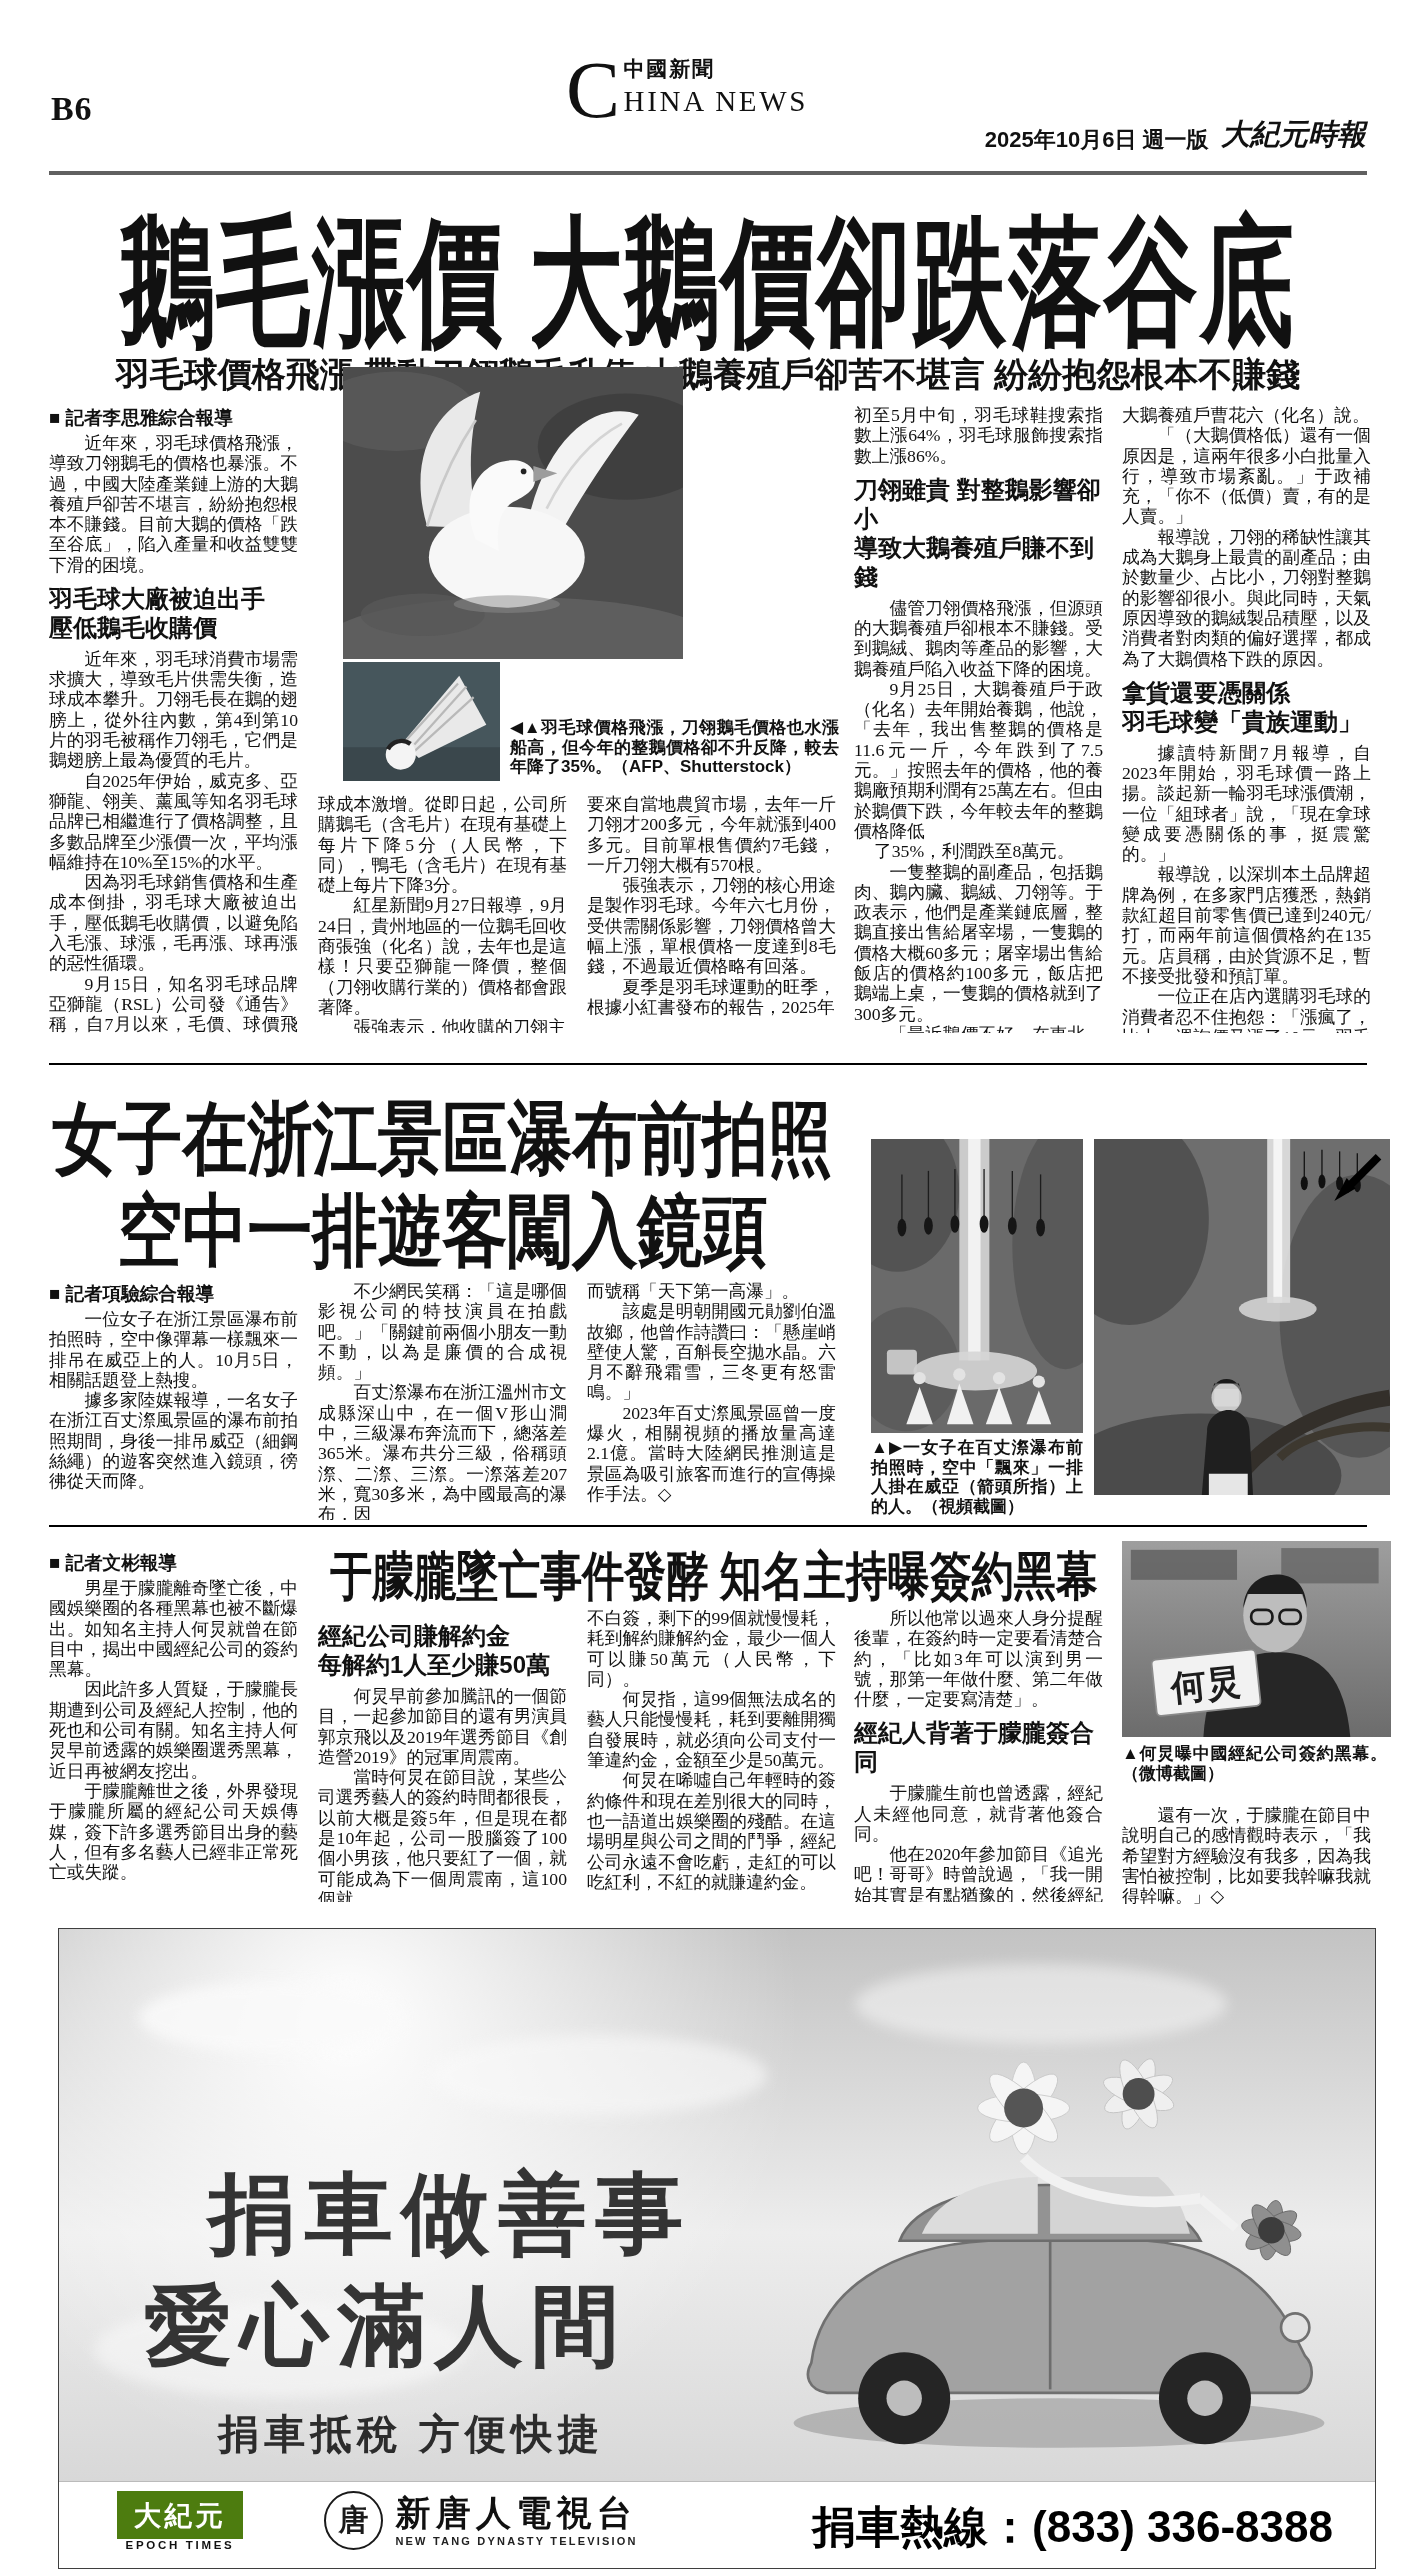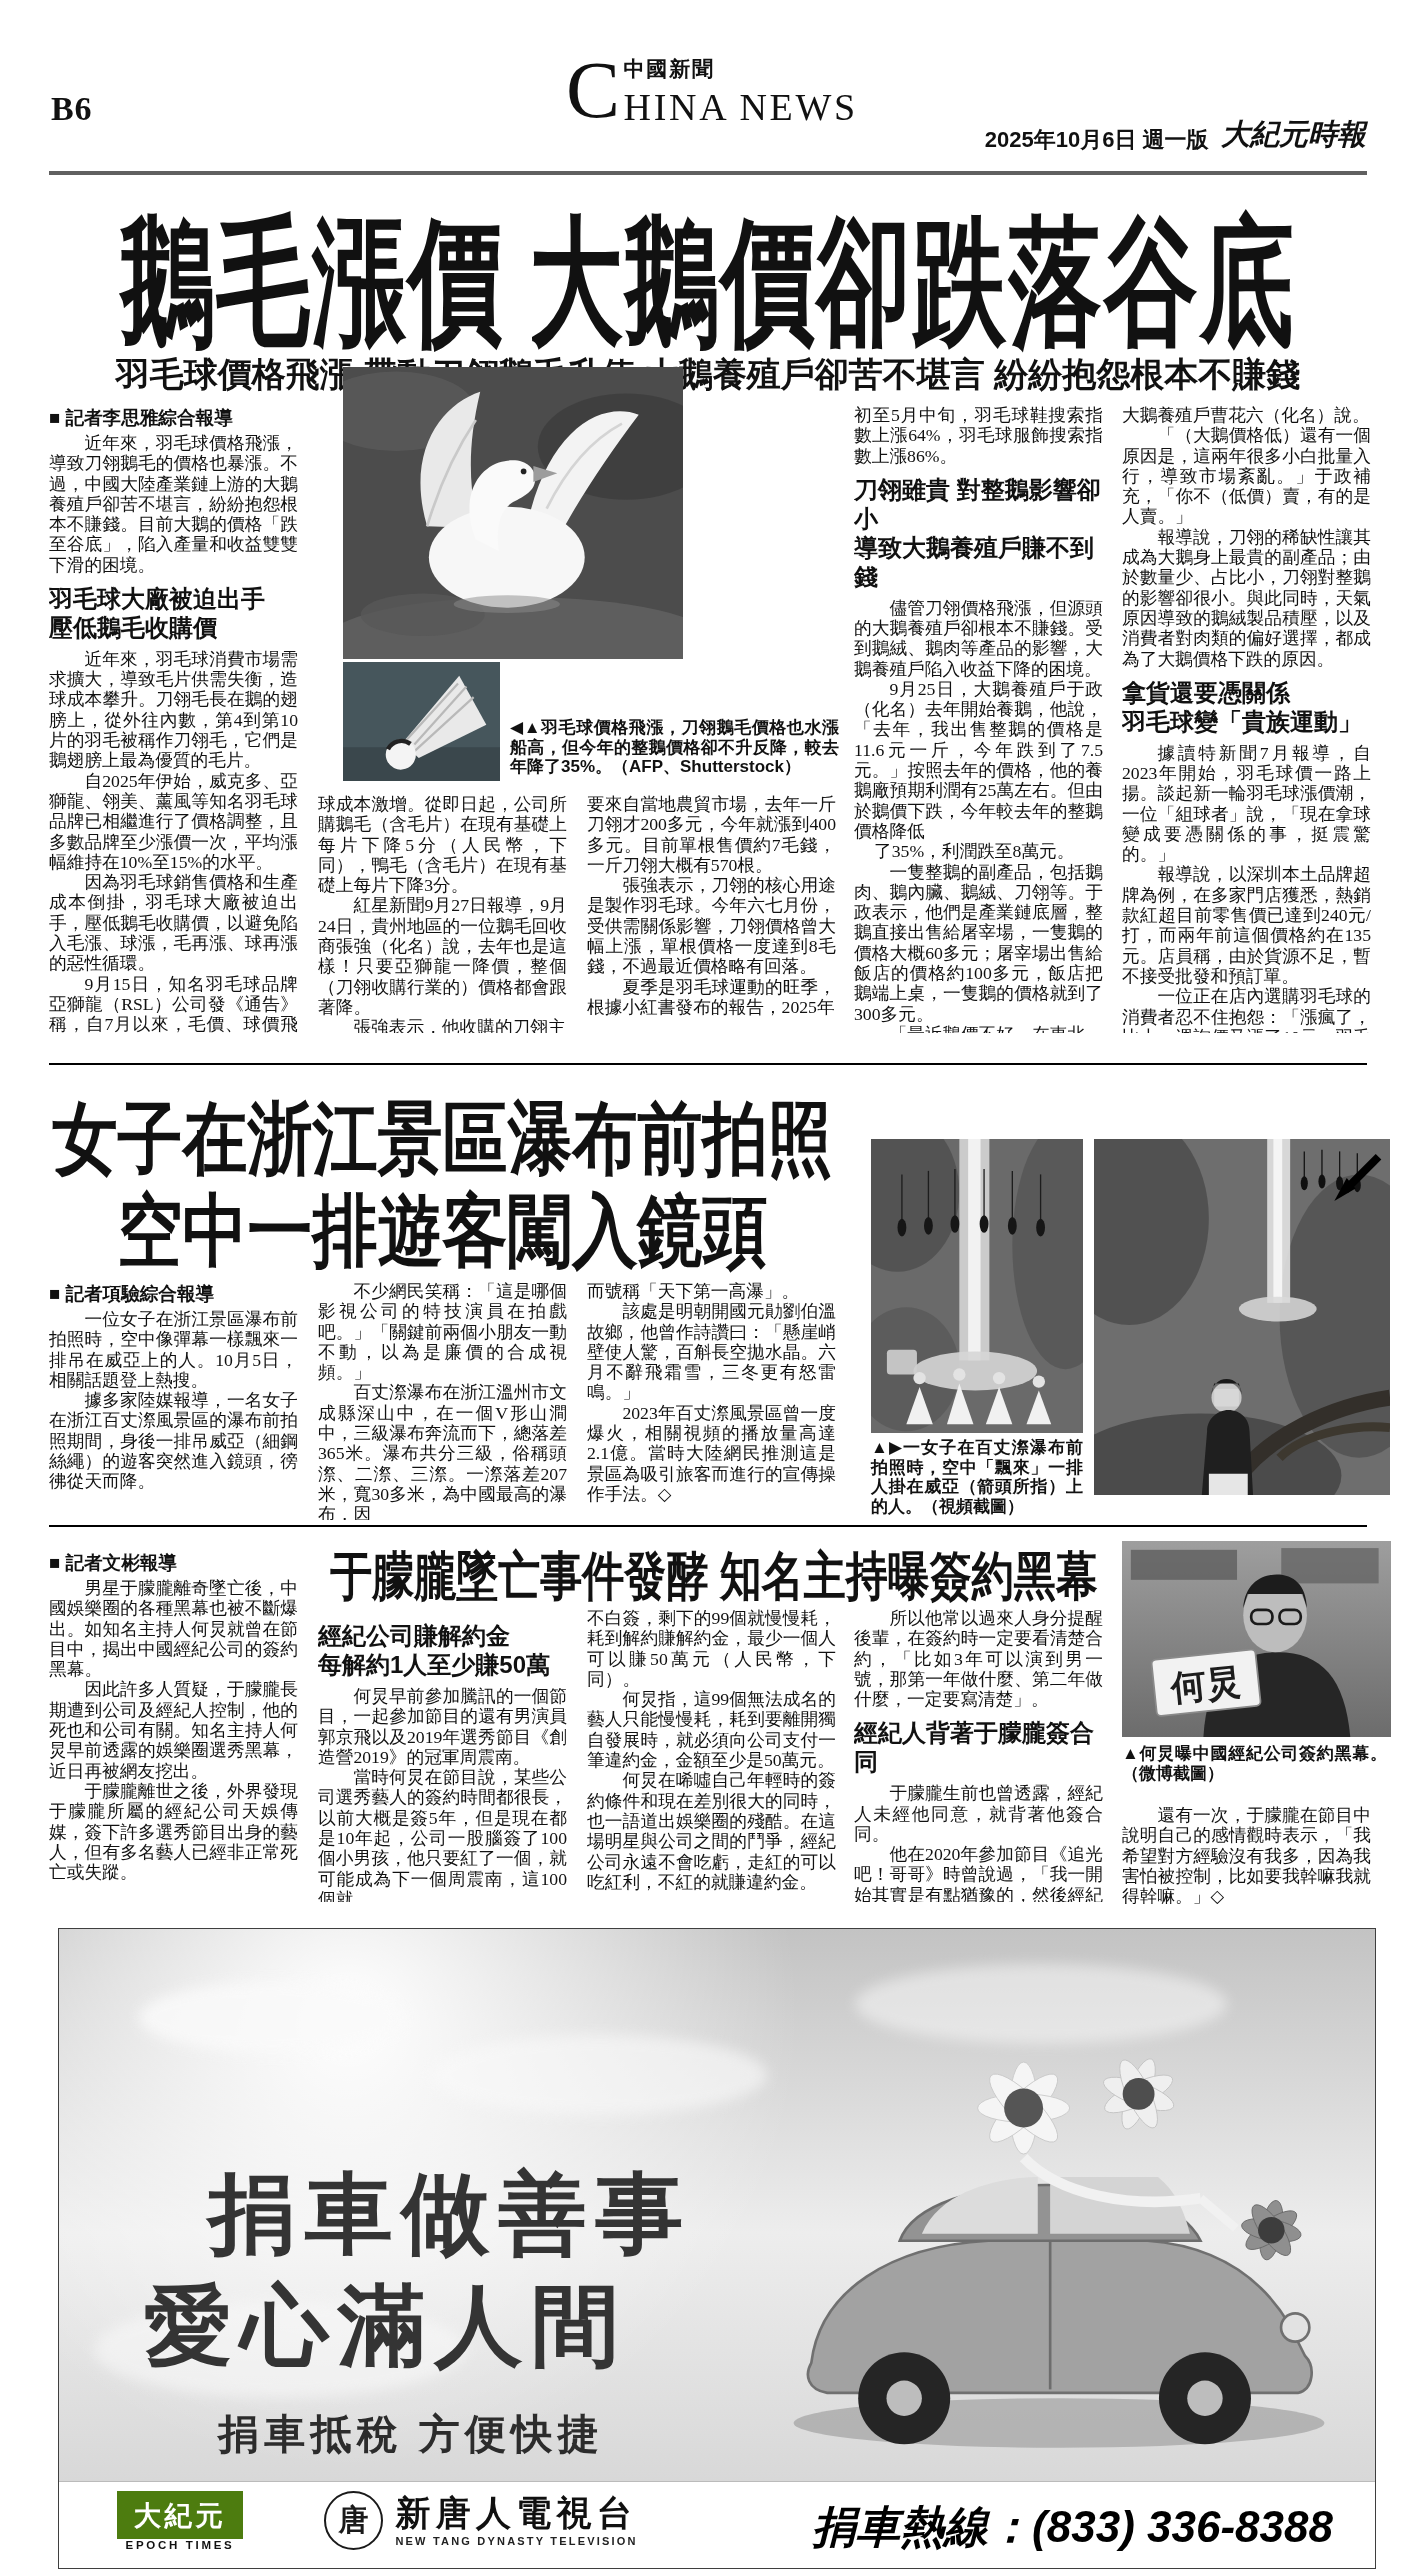--- a/index.html
+++ b/index.html
@@ -5,21 +5,21 @@
   html,body{margin:0;padding:0;background:#e8e8e8;}
   #page{position:relative;width:1415px;height:2576px;background:#ffffff;overflow:hidden;
         font-family:"Liberation Serif","DejaVu Serif",serif;color:#111;}
   .abs{position:absolute;}
   
   .pageno{font-size:34px;font-weight:bold;letter-spacing:0.9px;}
   .masthead{display:flex;align-items:flex-start;}
   .mast-c{font-size:81px;line-height:71px;font-weight:normal;}
   .mast-sub{display:flex;flex-direction:column;margin-left:3.5px;}
   .mast-zh{font-size:21px;font-weight:bold;letter-spacing:1.8px;}
-  .mast-en{font-size:38px;letter-spacing:2.7px;margin-top:1.8px;}
+  .mast-en{font-size:29px;letter-spacing:2.7px;margin-top:1.8px;}
   .dateline{font-family:"Liberation Sans","DejaVu Sans",sans-serif;font-size:22px;font-weight:bold;}
   .papername{font-size:29px;font-weight:900;font-style:italic;margin-left:12.4px;}
   .header-rule{left:49px;width:1318px;height:3.5px;background:#606060;}
   
   .col{position:absolute;width:249px;font-size:17.7px;line-height:20.3px;text-align:justify;overflow:hidden;}
   .col p{margin:0;text-indent:2em;}
   .colsub{font-family:"Liberation Sans","DejaVu Sans",sans-serif;font-weight:bold;font-size:24px;
           line-height:29px;text-indent:0;text-align:left;margin:8.8px 0 7px;}
   .byline{position:absolute;font-family:"Liberation Sans","DejaVu Sans",sans-serif;
           font-weight:bold;font-size:18.6px;}
@@ -51,21 +51,21 @@
   .epochbox .en{font-family:"Liberation Sans","DejaVu Sans",sans-serif;font-size:11.5px;letter-spacing:2.7px;
                 font-weight:bold;margin-top:0;color:#111;}
   .ntd{position:absolute;left:265px;top:8.8px;display:flex;align-items:center;}
   .ntd-circle{width:55px;height:55px;border:2.7px solid #1a1a1a;border-radius:50%;display:flex;
               align-items:center;justify-content:center;font-size:30px;font-weight:bold;color:#1a1a1a;}
   .ntd-text{margin-left:12.4px;}
   .ntd-zh{font-size:35px;font-weight:900;letter-spacing:5.3px;color:#101010;line-height:39px;}
   .ntd-en{font-family:"Liberation Sans","DejaVu Sans",sans-serif;font-size:11px;letter-spacing:2.2px;
           font-weight:bold;color:#222;margin-top:1.8px;}
   .hotline{position:absolute;right:42px;top:16px;font-family:"Liberation Sans","DejaVu Sans",sans-serif;
-           font-size:44px;font-weight:900;color:#000;font-style:italic;}
+           font-size:44px;font-weight:900;color:#000;}
 </style>
 </head>
 <body>
 
 <div id="page">
 
   <div class="abs pageno" style="left:51px;top:90px;">B6</div>
 
   <div class="abs masthead" style="left:566px;top:55px;">
     <span class="mast-c">C</span>

